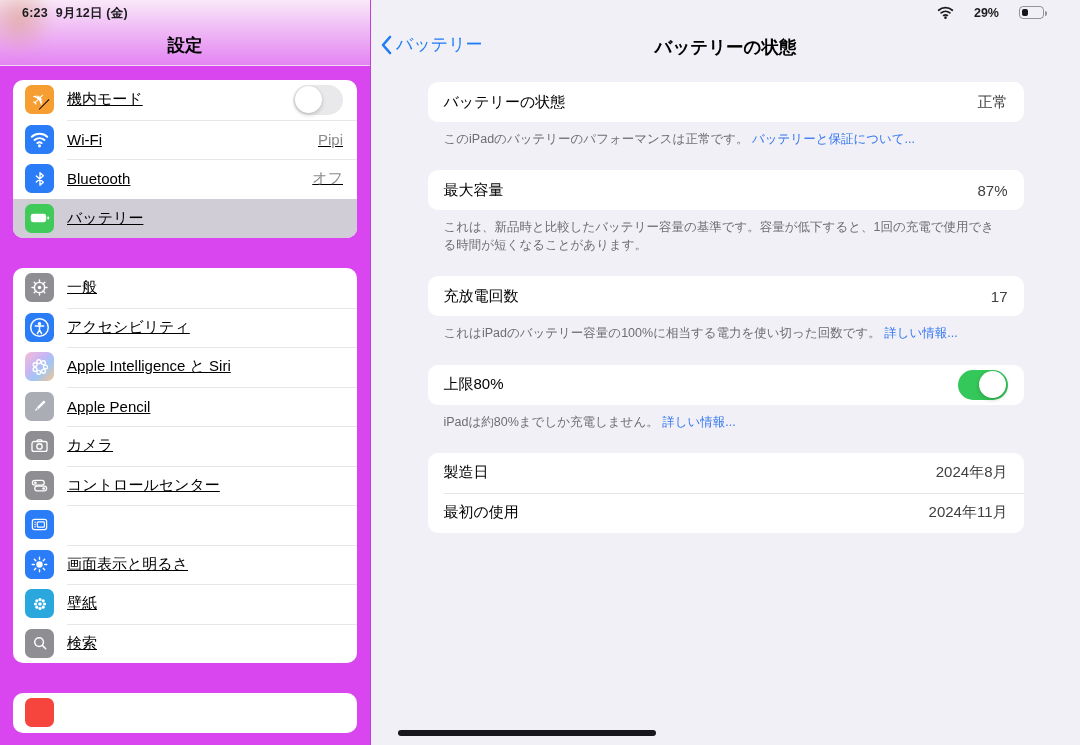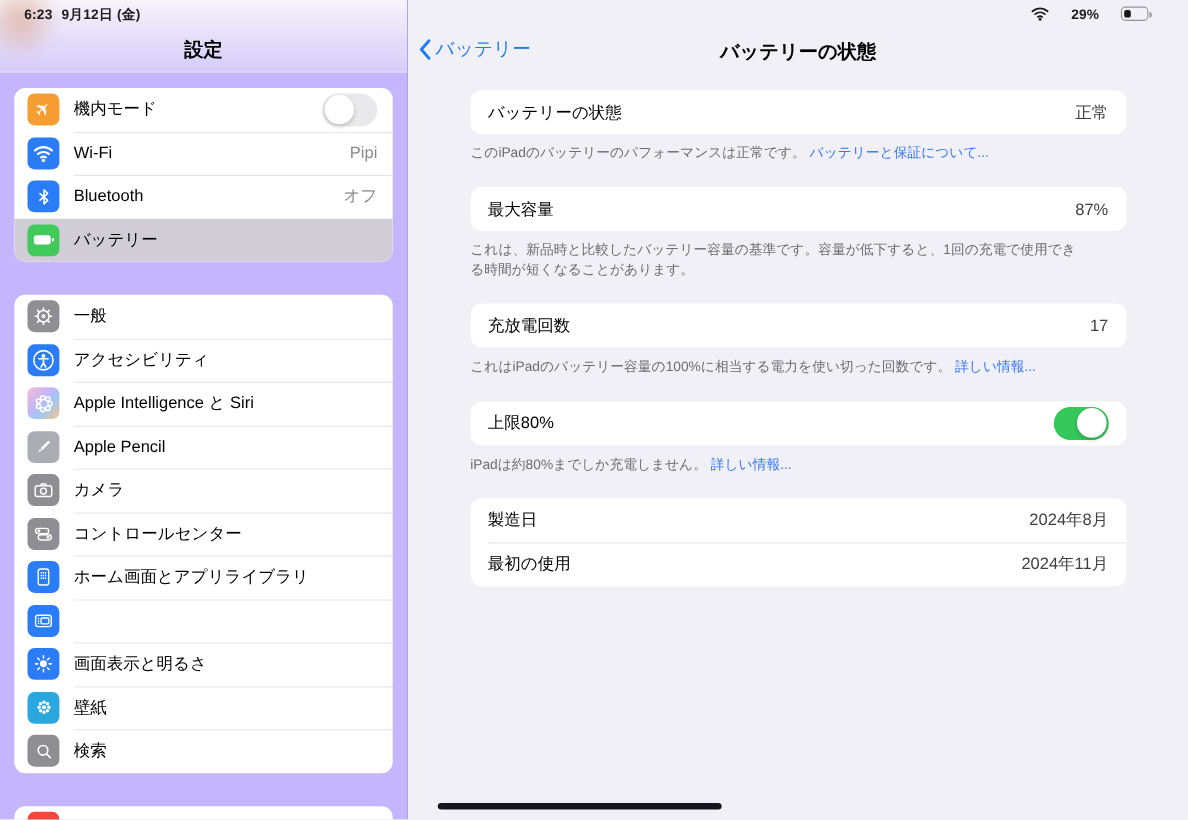--- a/index.html
+++ b/index.html
@@ -7,22 +7,23 @@
   body {
     font-family:"Liberation Sans","DejaVu Sans",sans-serif;
     background:#f1f0f6; color:#000;
     -webkit-font-smoothing:antialiased;
   }
   .screen { position:relative; width:1080px; height:745px; display:flex; }
 
   
   .sidebar {
     position:relative; width:371px; height:100%;
-    background:#c4b5fd; border-right:1px solid rgba(0,0,0,0.10);
+    background:#d946ef; border-right:1px solid rgba(0,0,0,0.10);
     flex:none;
+    text-decoration:underline;
   }
   .sidebar-header {
     position:relative; height:66px;
     background:linear-gradient(180deg, rgba(252,250,249,0.9), rgba(248,246,247,0.35));
     border-bottom:1px solid rgba(0,0,0,0.05);
   }
   .blob {
     position:absolute; left:-10px; top:-8px; width:64px; height:66px;
     background:radial-gradient(circle at 45% 40%, rgba(216,152,118,0.55), rgba(216,152,118,0) 68%);
     filter:blur(5px); pointer-events:none;
@@ -116,21 +117,21 @@
   .crow {
     position:relative; height:40px; display:flex; align-items:center; padding:0 16px;
   }
   .crow .lbl { font-size:15px; color:#000; }
   .crow .val { margin-left:auto; font-size:15px; color:#404040; }
   .crow + .crow::before {
     content:""; position:absolute; left:16px; right:0; top:0; height:1px;
     background:rgba(60,60,67,0.13);
   }
   .footnote {
-    margin:8px 0 22px; font-size:12.5px; line-height:1.45; color:#6d6d72;
+    margin:8px 16px 22px; font-size:12.5px; line-height:1.45; color:#6d6d72;
     max-width:560px;
   }
   .footnote a { color:#3577f1; text-decoration:none; cursor:pointer; }
   .dates-card { margin-top:4px; }
 
   .home-indicator {
     position:absolute; left:398px; top:730px; width:258px; height:6px;
     border-radius:3px; background:#17171b; cursor:grab;
   }
 </style>
@@ -253,39 +254,20 @@
       <div class="srow">
         <span class="app-icon bg-gray">
           <svg class="gl" width="19" height="19" viewBox="0 0 24 24">
               <rect x="3" y="5.5" width="15" height="6" rx="3" stroke="#fff" stroke-width="1.6" fill="none"></rect>
               <circle cx="6.8" cy="8.5" r="1.7" fill="#fff"></circle>
               <rect x="6" y="12.8" width="15" height="6" rx="3" stroke="#fff" stroke-width="1.6" fill="none"></rect>
               <circle cx="17.2" cy="15.8" r="1.7" fill="#fff"></circle>
             </svg>
         </span>
         <span class="srow-label">コントロールセンター</span>
-      </div>
-      <div class="srow">
-        <span class="app-icon bg-blue">
-          <svg class="gl" width="19" height="19" viewBox="0 0 24 24">
-              <rect x="6" y="2.8" width="12" height="18.4" rx="2.6" stroke="#fff" stroke-width="1.6" fill="none"></rect>
-              <g fill="#fff">
-                <circle cx="9.6" cy="7.4" r="0.95"></circle>
-                <circle cx="12" cy="7.4" r="0.95"></circle>
-                <circle cx="14.4" cy="7.4" r="0.95"></circle>
-                <circle cx="9.6" cy="10.4" r="0.95"></circle>
-                <circle cx="12" cy="10.4" r="0.95"></circle>
-                <circle cx="14.4" cy="10.4" r="0.95"></circle>
-                <circle cx="9.6" cy="13.4" r="0.95"></circle>
-                <circle cx="12" cy="13.4" r="0.95"></circle>
-                <circle cx="14.4" cy="13.4" r="0.95"></circle>
-              </g>
-            </svg>
-        </span>
-        <span class="srow-label">ホーム画面とアプリライブラリ</span>
       </div>
       <div class="srow">
         <span class="app-icon bg-blue">
           <svg class="gl" width="19" height="19" viewBox="0 0 24 24">
               <rect x="3" y="5.5" width="18" height="13" rx="2.6" stroke="#fff" stroke-width="1.6" fill="none"></rect>
               <g fill="#fff">
                 <circle cx="6.4" cy="9.2" r="0.95"></circle>
                 <circle cx="6.4" cy="12" r="0.95"></circle>
                 <circle cx="6.4" cy="14.8" r="0.95"></circle>
               </g>

